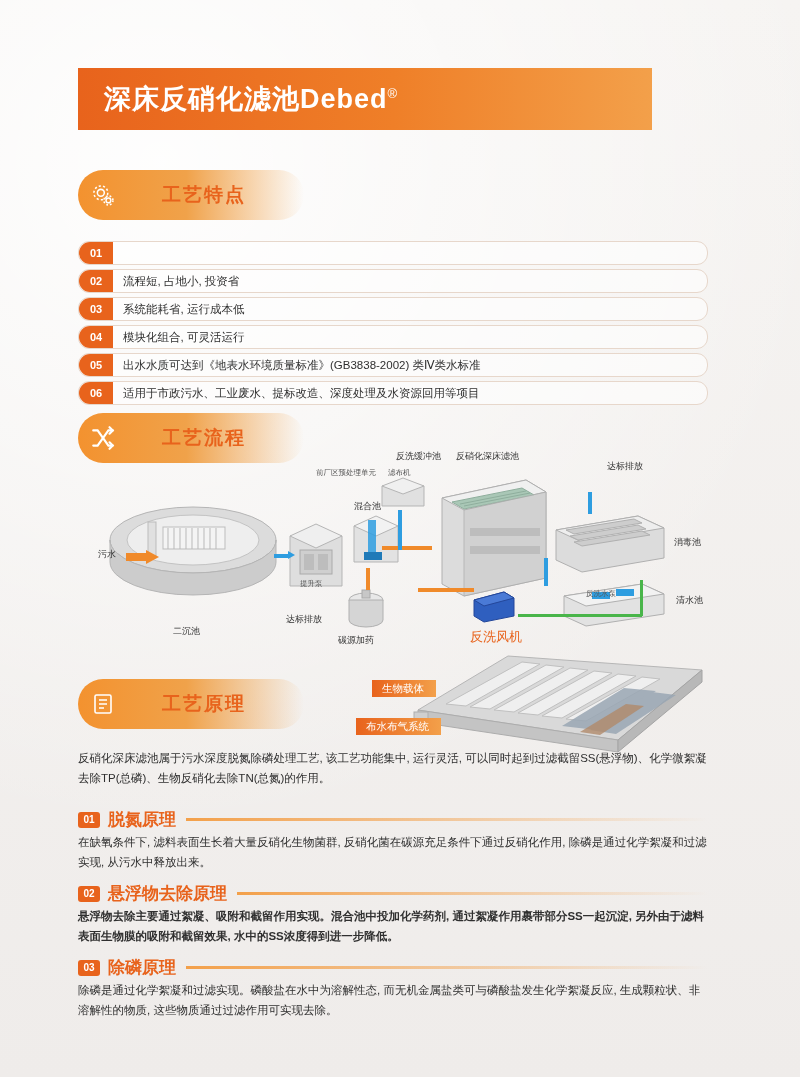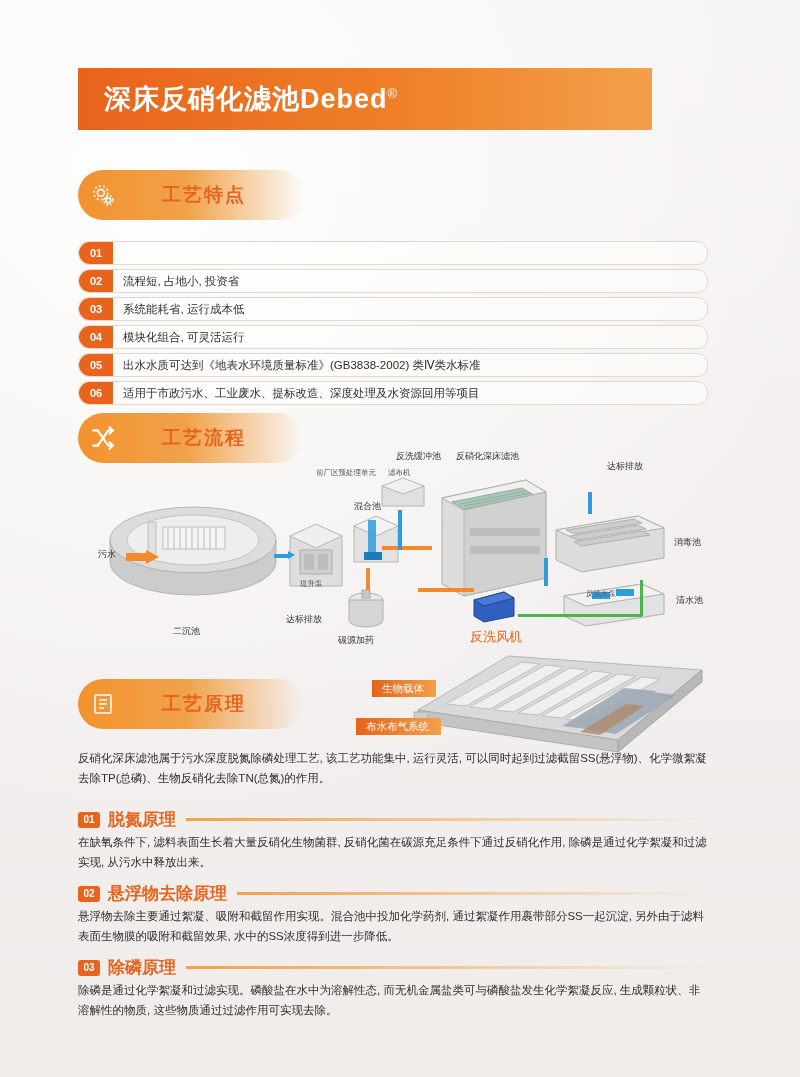--- a/index.html
+++ b/index.html
@@ -316,21 +316,21 @@
     <div class="s-t">脱氮原理</div>
     <div class="bar"></div>
   </div>
   <div class="para" style="left:78px;top:832px;">在缺氧条件下, 滤料表面生长着大量反硝化生物菌群, 反硝化菌在碳源充足条件下通过反硝化作用, 除磷是通过化学絮凝和过滤实现, 从污水中释放出来。</div>
 
   <div class="sub" style="left:78px;top:882px;">
     <div class="n">02</div>
     <div class="s-t">悬浮物去除原理</div>
     <div class="bar"></div>
   </div>
-  <div class="para" style="left:78px;top:906px;">悬浮物去除主要通过絮凝、吸附和截留作用实现。混合池中投加化学药剂, 通过絮凝作用裹带部分SS一起沉淀, 另外由于滤料表面生物膜的吸附和截留效果, 水中的SS浓度得到进一步降低。</div>
+  <div class="para" style="left:78px;top:906px;font-weight:bold;">悬浮物去除主要通过絮凝、吸附和截留作用实现。混合池中投加化学药剂, 通过絮凝作用裹带部分SS一起沉淀, 另外由于滤料表面生物膜的吸附和截留效果, 水中的SS浓度得到进一步降低。</div>
 
   <div class="sub" style="left:78px;top:956px;">
     <div class="n">03</div>
     <div class="s-t">除磷原理</div>
     <div class="bar"></div>
   </div>
   <div class="para" style="left:78px;top:980px;">除磷是通过化学絮凝和过滤实现。磷酸盐在水中为溶解性态, 而无机金属盐类可与磷酸盐发生化学絮凝反应, 生成颗粒状、非溶解性的物质, 这些物质通过过滤作用可实现去除。</div>
 
 </div>
 

